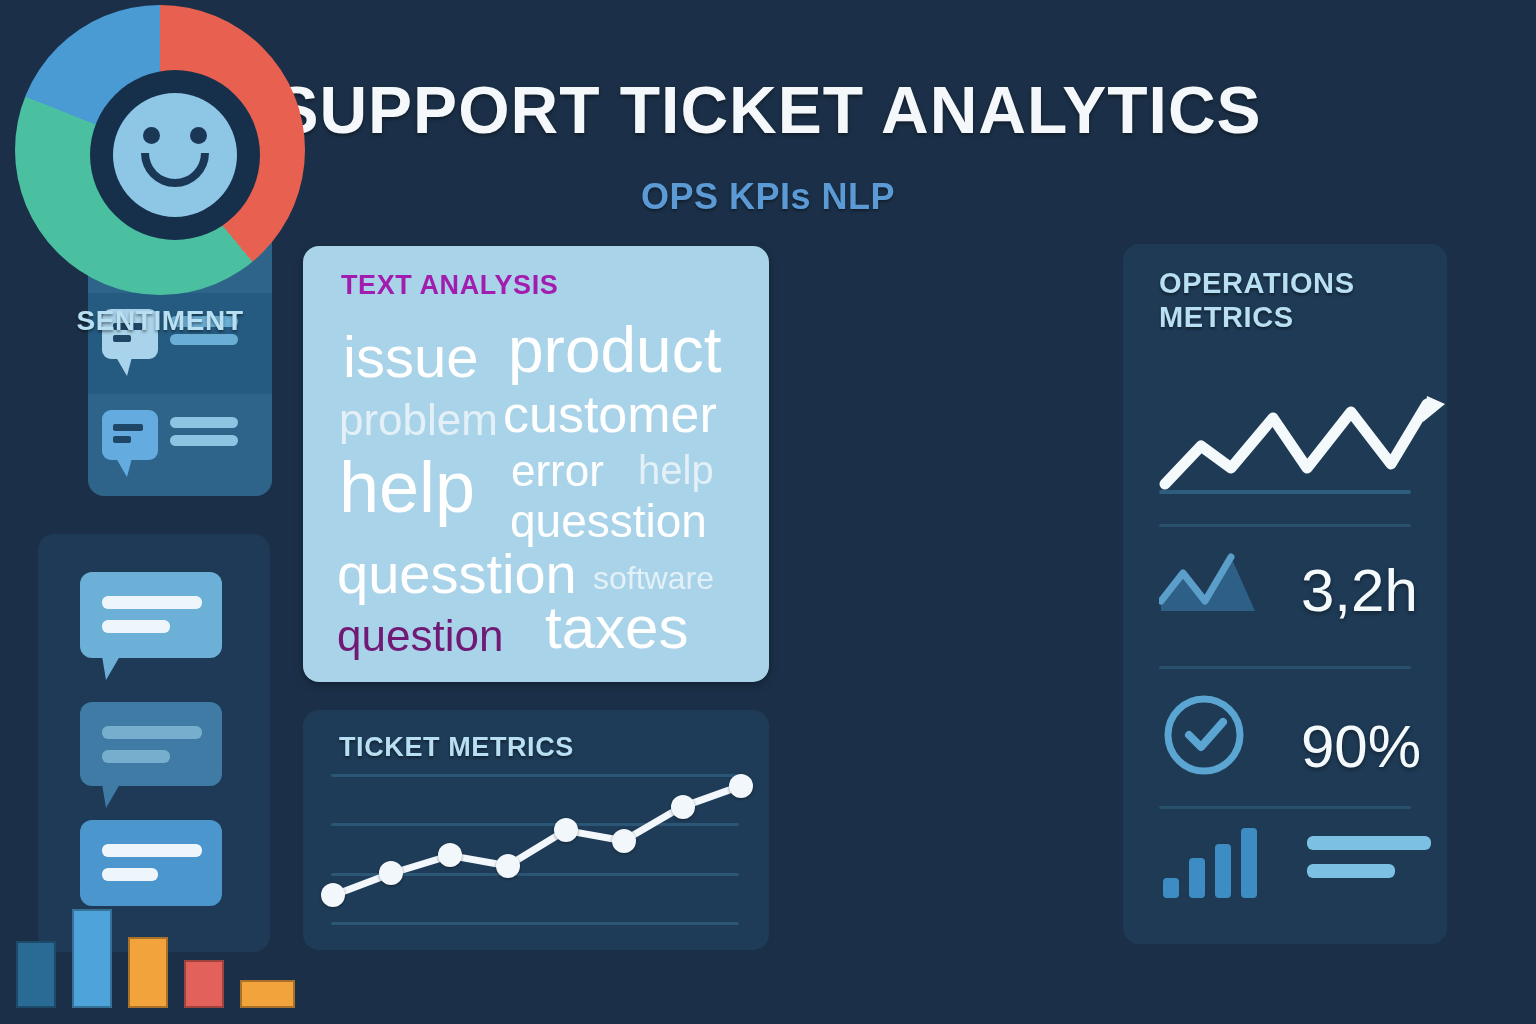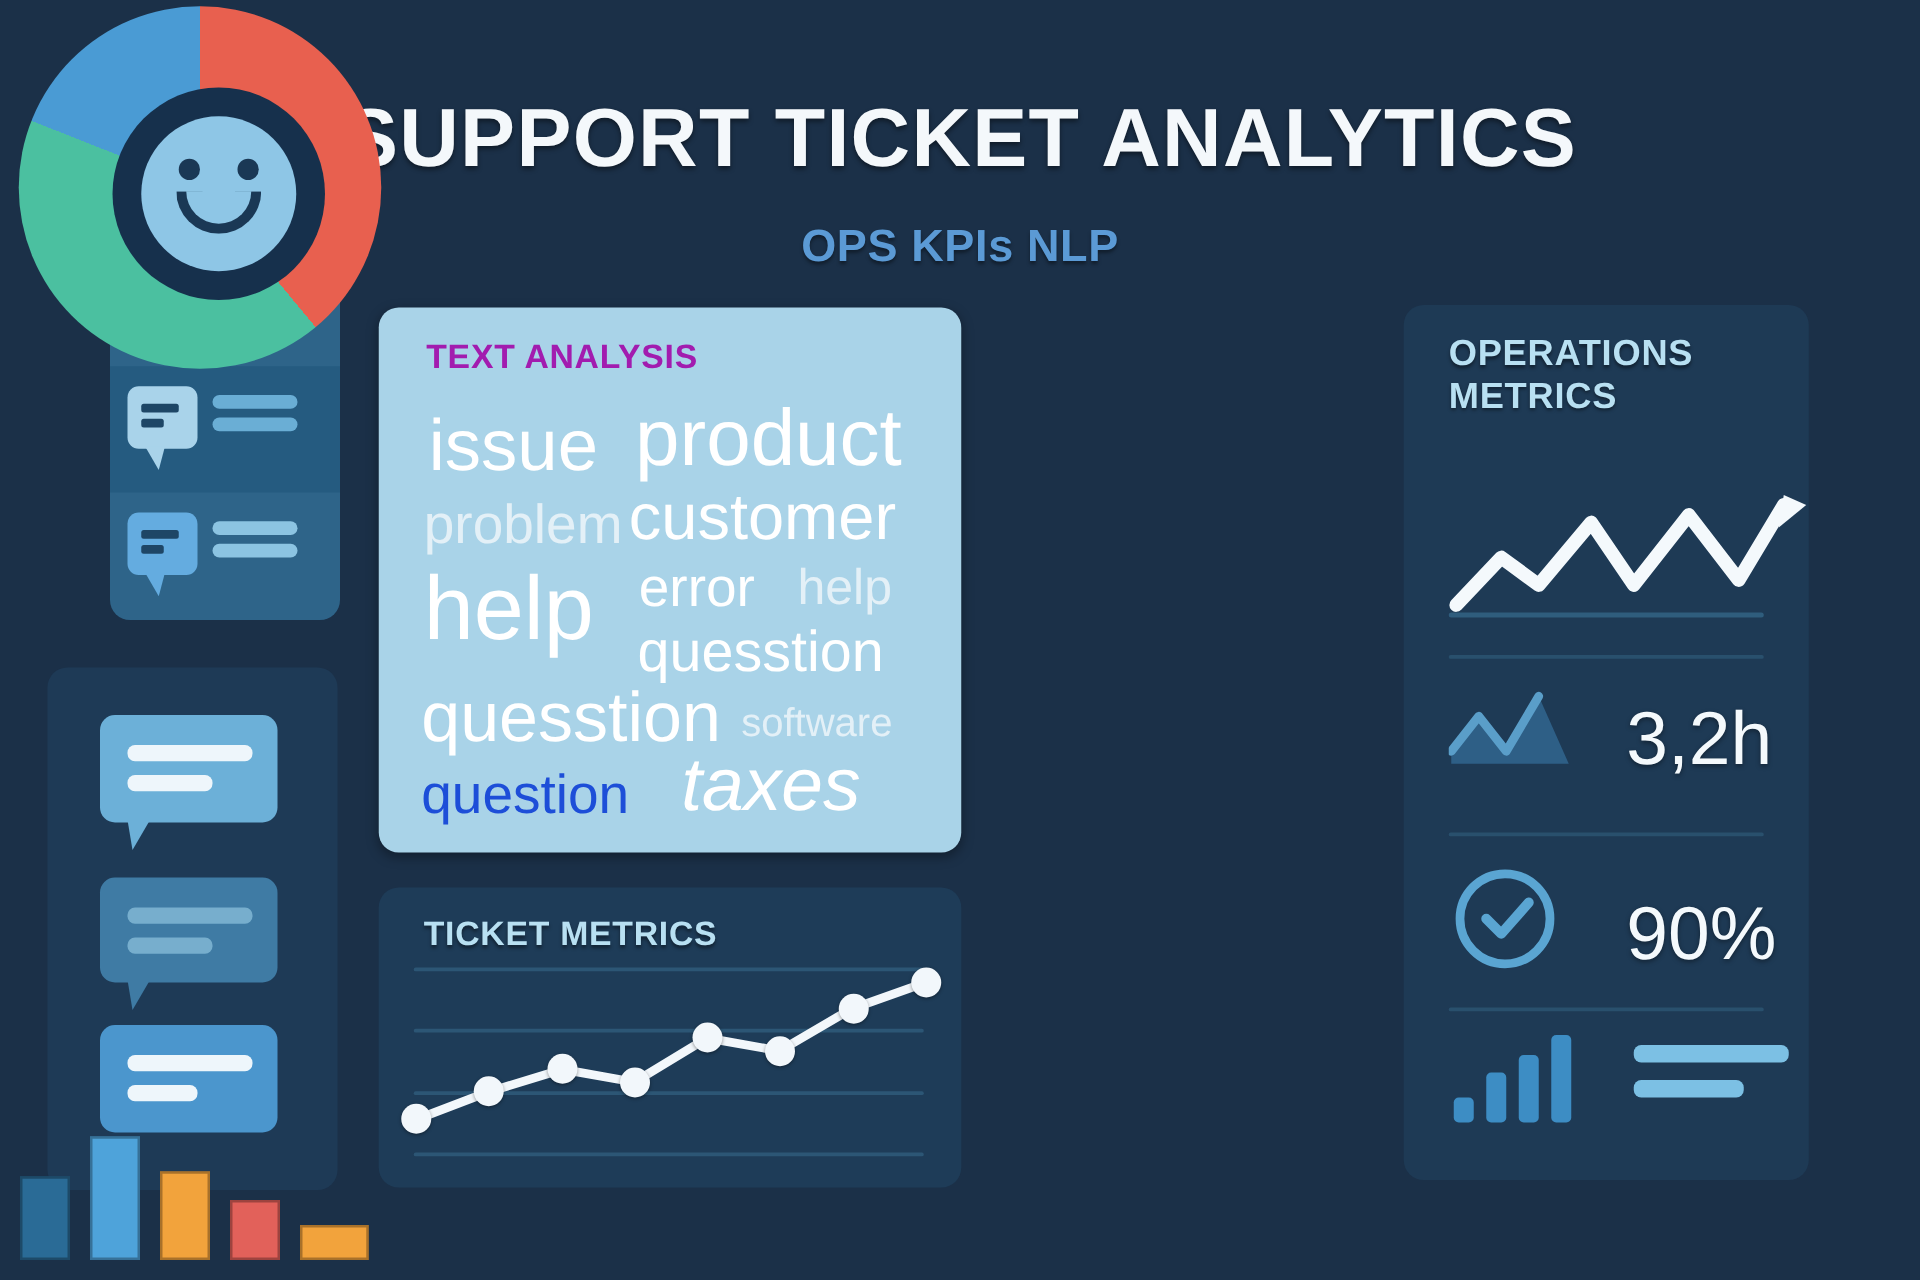--- a/index.html
+++ b/index.html
@@ -65,21 +65,21 @@
   .chat-b em.r1{left:22px;top:24px;width:100px;height:13px;}
   .chat-b em.r2{left:22px;top:48px;width:68px;height:13px;}
   .chat-b.c3 em.r2{width:56px;}
 
   
   #wordcloud{left:303px;top:246px;width:466px;height:436px;background:#a9d3e8;
              box-shadow:0 3px 9px rgba(0,0,0,.35);}
   #wordcloud .panel-title{left:38px;top:24px;color:#a21caf;text-shadow:none;font-size:27px;}
   .wc-word{position:absolute;color:#ffffff;font-weight:normal;line-height:1;white-space:nowrap;}
   .wc-word.dim{color:#e3f0f7;}
-  .wc-word.dimmer{color:#1d4ed8;}
+  .wc-word.dimmer{color:#701a75;}
 
   
   #ticketvolume{left:303px;top:710px;width:466px;height:240px;background:#1e3c58;}
   #ticketvolume .panel-title{left:36px;top:22px;}
   .grid-line{position:absolute;left:28px;width:408px;height:3px;background:#2c5675;border-radius:2px;}
   .lv-dot{position:absolute;width:24px;height:24px;border-radius:50%;background:#f2f7fb;
           box-shadow:0 1px 3px rgba(0,0,0,.4);}
   .lv-seg{position:absolute;height:7px;background:#f2f7fb;border-radius:4px;transform-origin:0 50%;}
 
   
@@ -169,21 +169,21 @@
         <div class="wc-word" style="left: 205px; top: 72px; font-size: 64px;">product</div>
         <div class="wc-word dim" style="left: 36px; top: 152px; font-size: 44px;">problem</div>
         <div class="wc-word" style="left: 200px; top: 142px; font-size: 52px;">customer</div>
         <div class="wc-word" style="left: 208px; top: 203px; font-size: 44px;">error</div>
         <div class="wc-word dim" style="left: 335px; top: 204px; font-size: 40px;">help</div>
         <div class="wc-word" style="left: 36px; top: 205px; font-size: 72px;">help</div>
         <div class="wc-word" style="left: 207px; top: 252px; font-size: 46px;">quesstion</div>
         <div class="wc-word" style="left: 34px; top: 300px; font-size: 56px;">quesstion</div>
         <div class="wc-word dim" style="left: 290px; top: 316px; font-size: 32px;">software</div>
         <div class="wc-word dimmer" style="left: 34px; top: 368px; font-size: 44px;">question</div>
-        <div class="wc-word" style="left: 242px; top: 352px; font-size: 60px; font-style: italic;">taxes</div>
+        <div class="wc-word" style="left: 242px; top: 352px; font-size: 60px;">taxes</div>
       </div>
   </div>
 
   <div id="ticketvolume" class="panel">
     <div class="panel-title">TICKET METRICS</div>
     <div id="tv-plot">
         <div class="grid-line" style="top: 64px;"></div>
         <div class="grid-line" style="top: 113.333px;"></div>
         <div class="grid-line" style="top: 162.667px;"></div>
         <div class="grid-line" style="top: 212px;"></div>
@@ -207,20 +207,21 @@
 
   <div id="sentiment">
     <div class="donut" id="donut-ring" style="background: conic-gradient(rgb(232, 96, 79) 0deg, rgb(232, 96, 79) 140.4deg, rgb(75, 192, 160) 140.4deg, rgb(75, 192, 160) 291.6deg, rgb(74, 155, 212) 291.6deg, rgb(74, 155, 212) 360deg);">
       <div class="donut-hole"></div>
       <div class="smiley">
         <div class="eye l"></div>
         <div class="eye r"></div>
         <div class="mouth"></div>
       </div>
     </div>
+    <div class="panel-title">SENTIMENT</div>
   </div>
 
 
   <div id="catbars2">
     <div id="cb2-bars">
         <div class="cb2" title="C1: 62" style="left: 16px; width: 40px; height: 66.96px; background: rgb(42, 107, 150);"></div>
         <div class="cb2" title="C2: 92" style="left: 72px; width: 40px; height: 99.36px; background: rgb(78, 163, 218);"></div>
         <div class="cb2" title="C3: 66" style="left: 128px; width: 40px; height: 71.28px; background: rgb(242, 163, 60);"></div>
         <div class="cb2" title="C4: 44" style="left: 184px; width: 40px; height: 47.52px; background: rgb(226, 97, 90);"></div>
         <div class="cb2" title="C5: 26" style="left: 240px; width: 55px; height: 28.08px; background: rgb(242, 163, 60);"></div>

